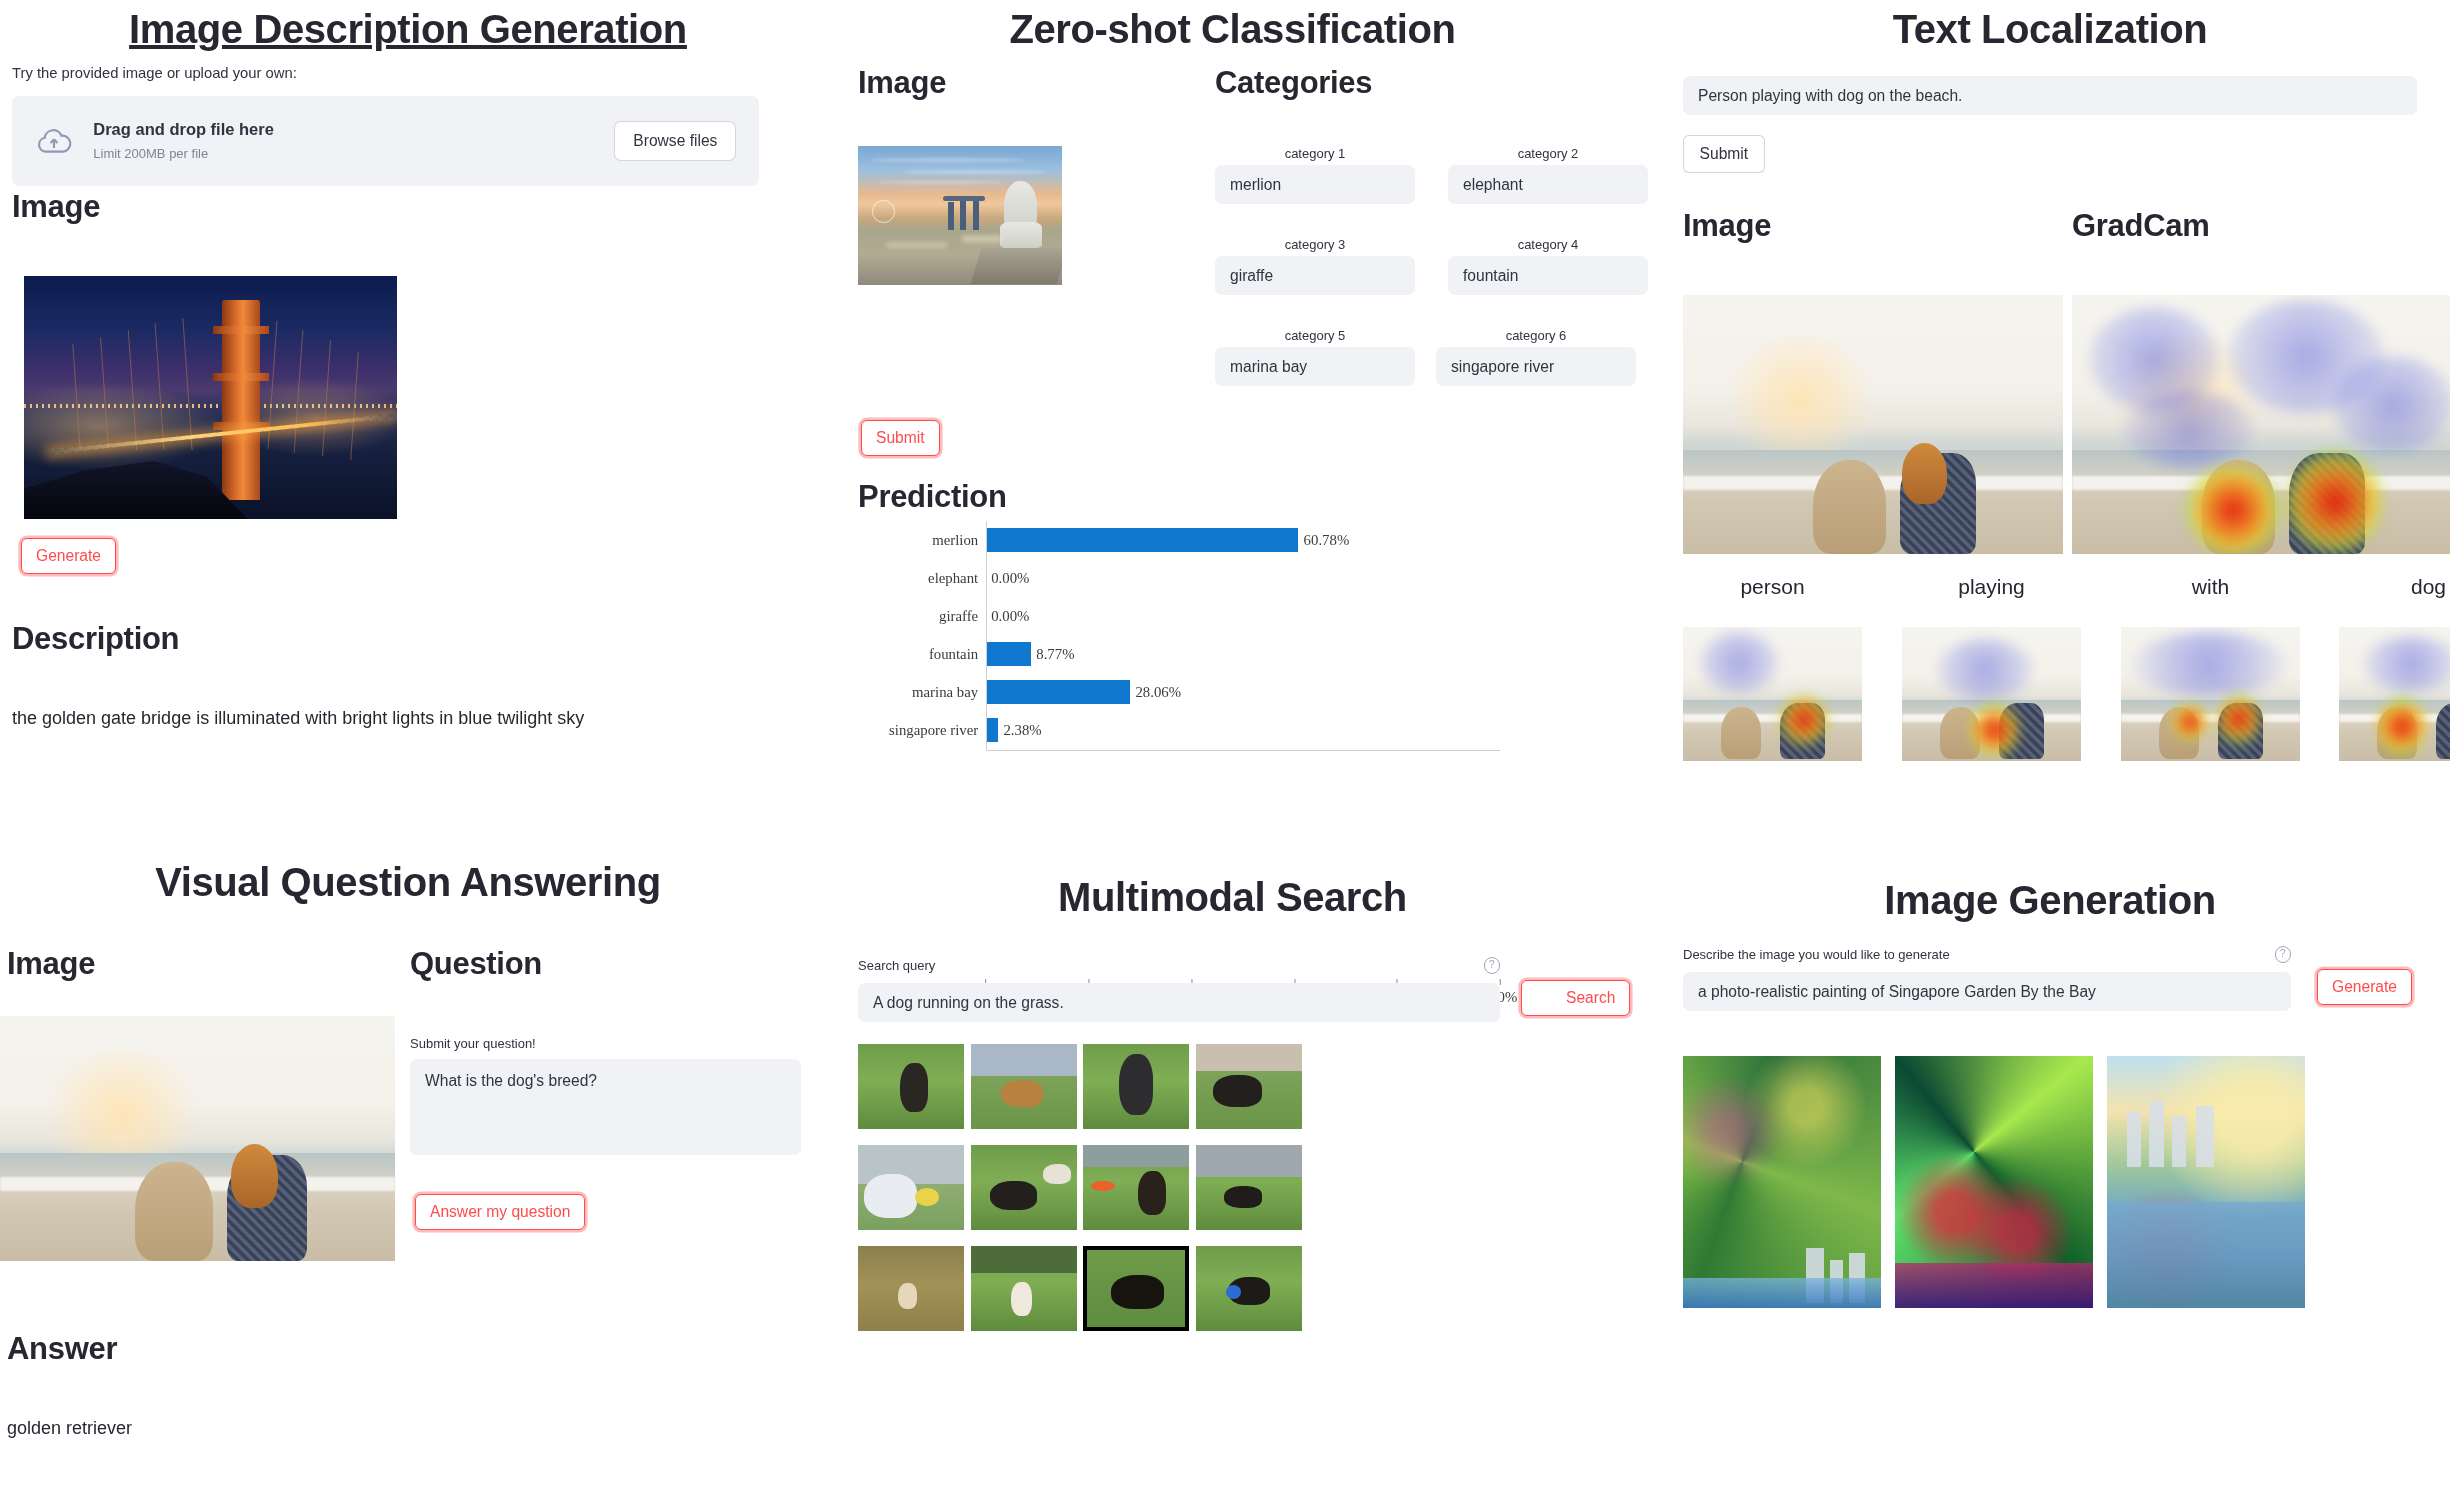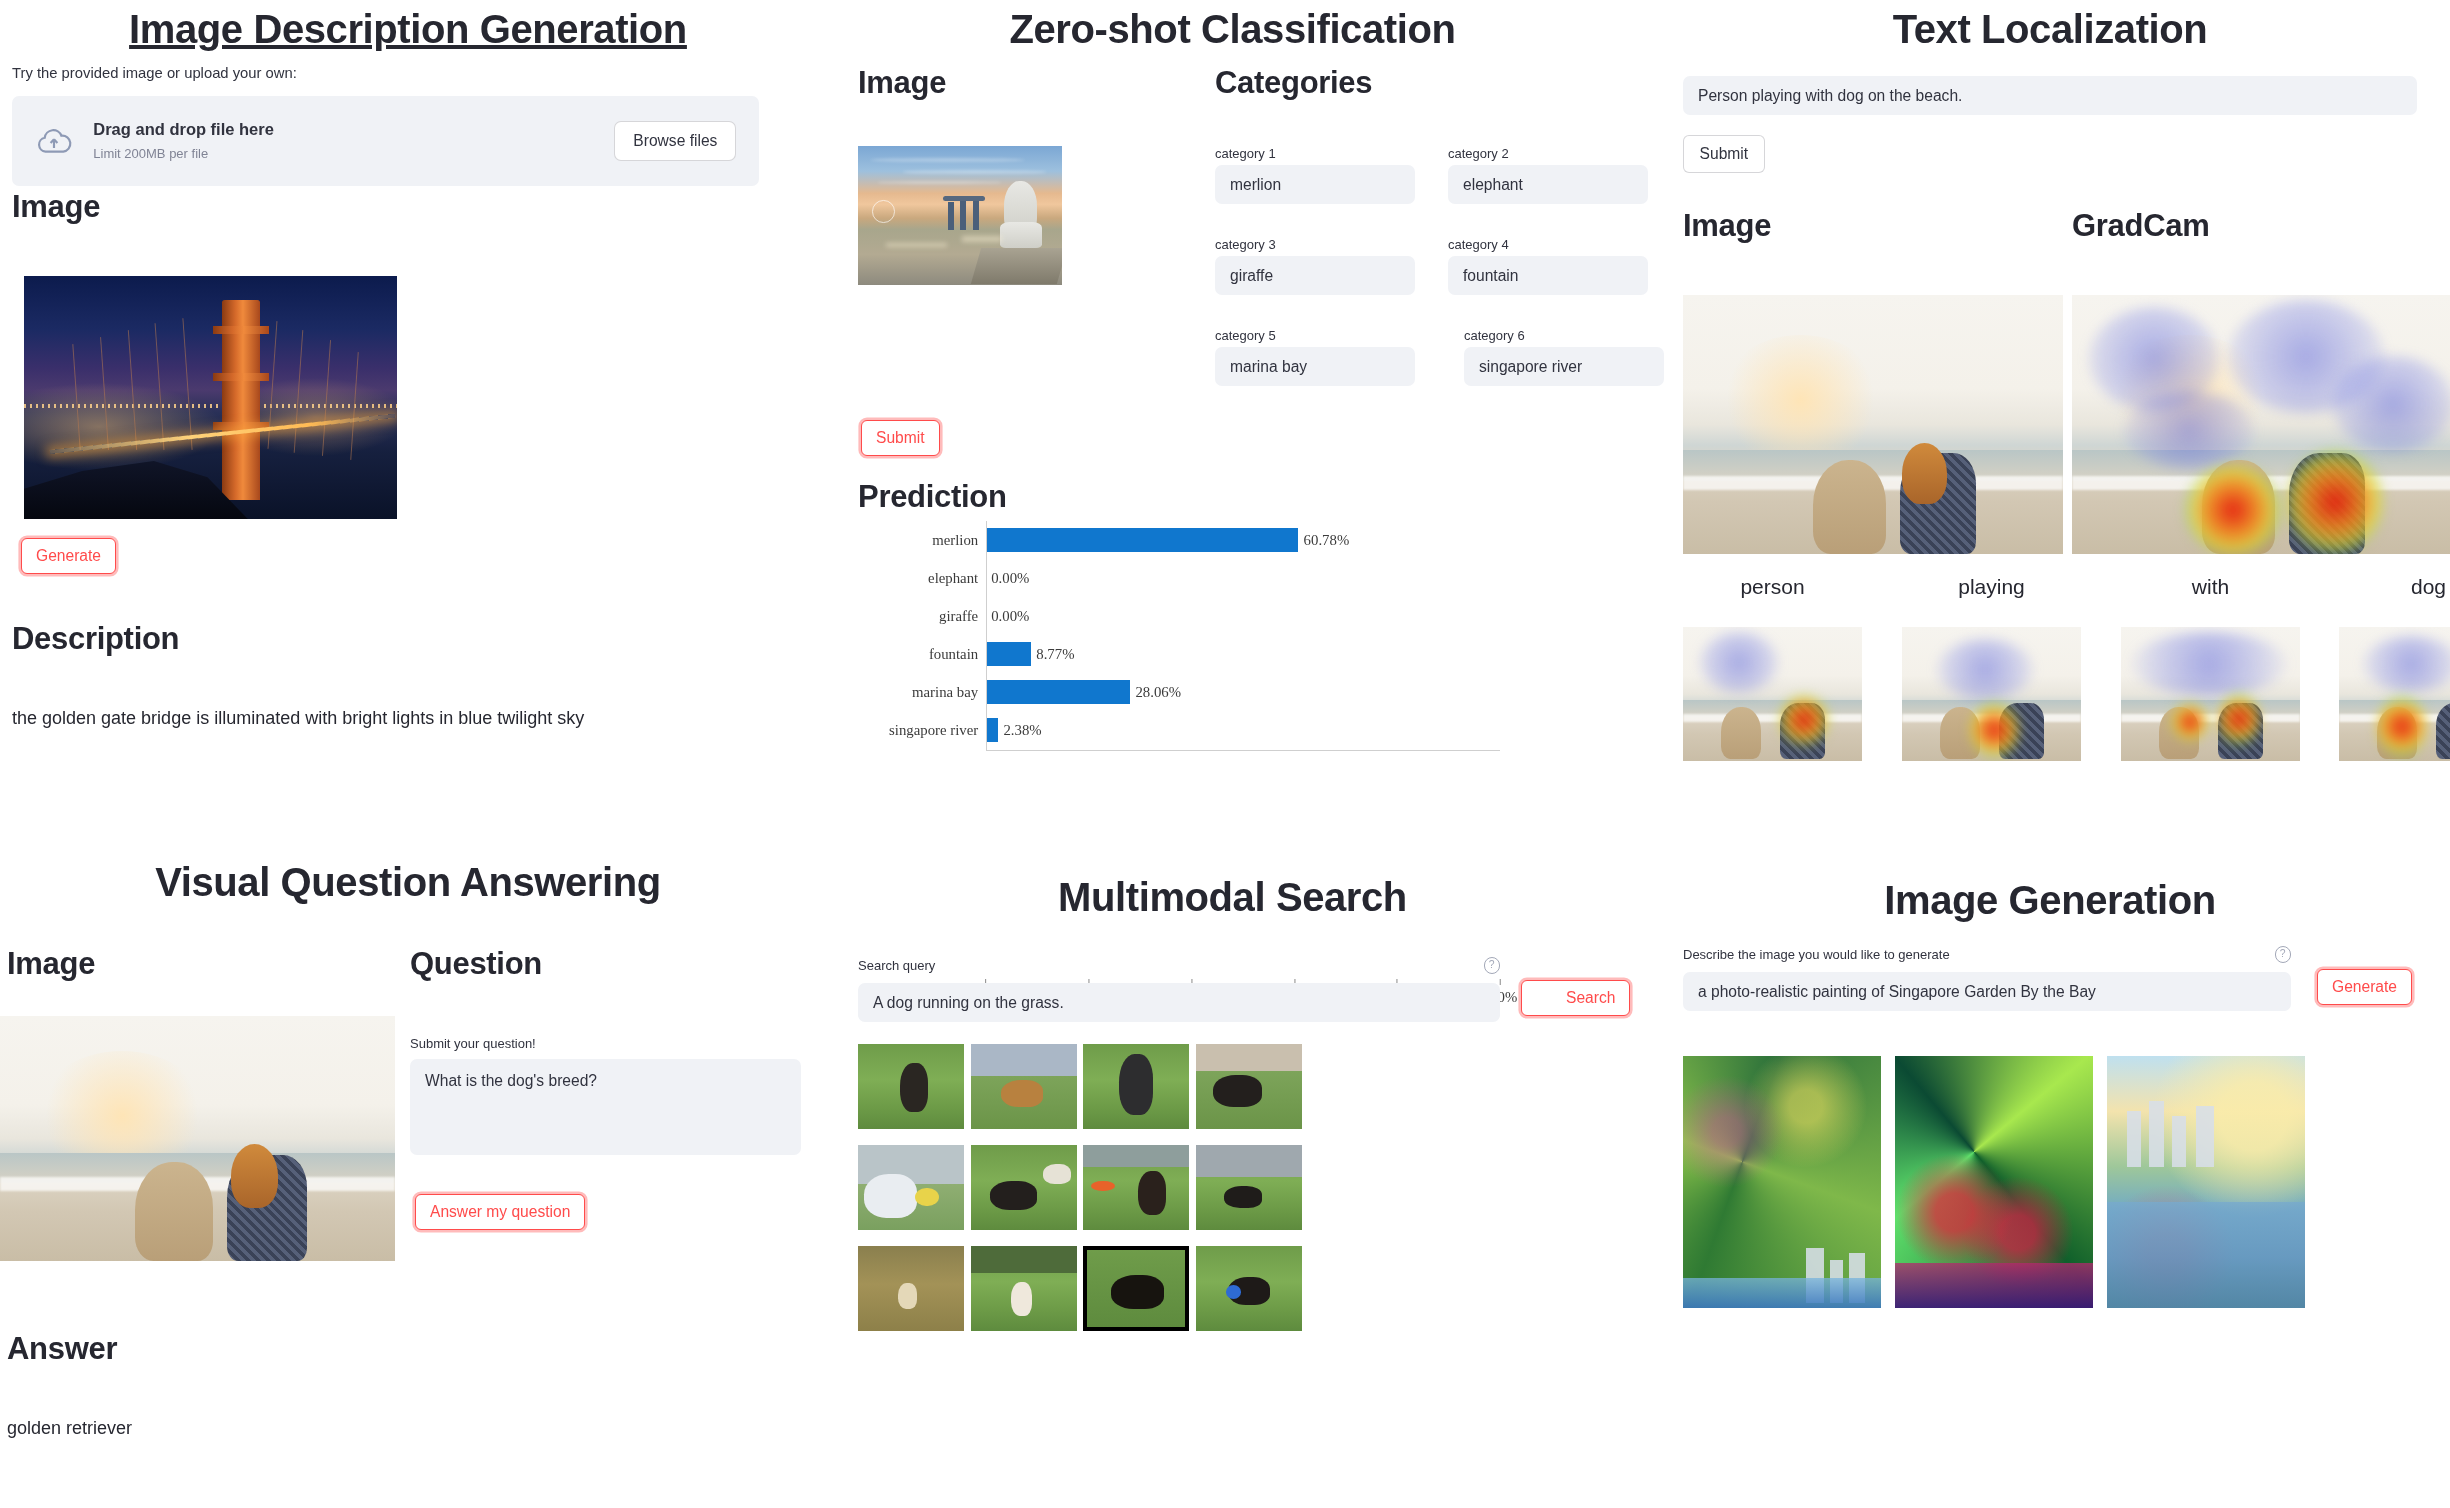--- a/index.html
+++ b/index.html
@@ -110,20 +110,21 @@
     width: 100%;
     font-family: inherit;
     resize: none;
     outline: none;
   }
   .field-label {
     font-size: 13px;
     color: #31333f;
     margin-bottom: 4.3px;
     display: block;
+    text-align: center;
   }
   .label-row { display:flex; align-items:center; justify-content:space-between; }
   .help-icon {
     width: 16.5px; height: 16.5px; border-radius: 50%;
     border: 1.4px solid #a3a8b8; color: #a3a8b8;
     font-size: 10.4px; line-height: 14px; text-align: center;
     display:inline-block; flex: 0 0 16.5px;
   }
 
   
@@ -346,21 +347,21 @@
       <input class="st-input" value="giraffe" style="">
     </div>
     <div style="position:absolute; left:632px; top:237px; width:200px;">
       <label class="field-label">category 4</label>
       <input class="st-input" value="fountain" style="">
     </div>
     <div style="position:absolute; left:399px; top:328px; width:200px;">
       <label class="field-label">category 5</label>
       <input class="st-input" value="marina bay" style="">
     </div>
-    <div style="position:absolute; left:648px; top:328px; width:200px;">
+    <div style="position:absolute; left:620px; top:328px; width:200px;">
       <label class="field-label">category 6</label>
       <input class="st-input" value="singapore river" style="">
     </div>
 
     <h2 class="section-head" style="position:absolute; left:42px; top:479px;">Prediction</h2>
 
     <div class="chart" style="position:absolute; left:42px; top:521px; width:642px; height:287px;">
 
       <div class="bar-row">
         <div class="bar-label">merlion</div>

